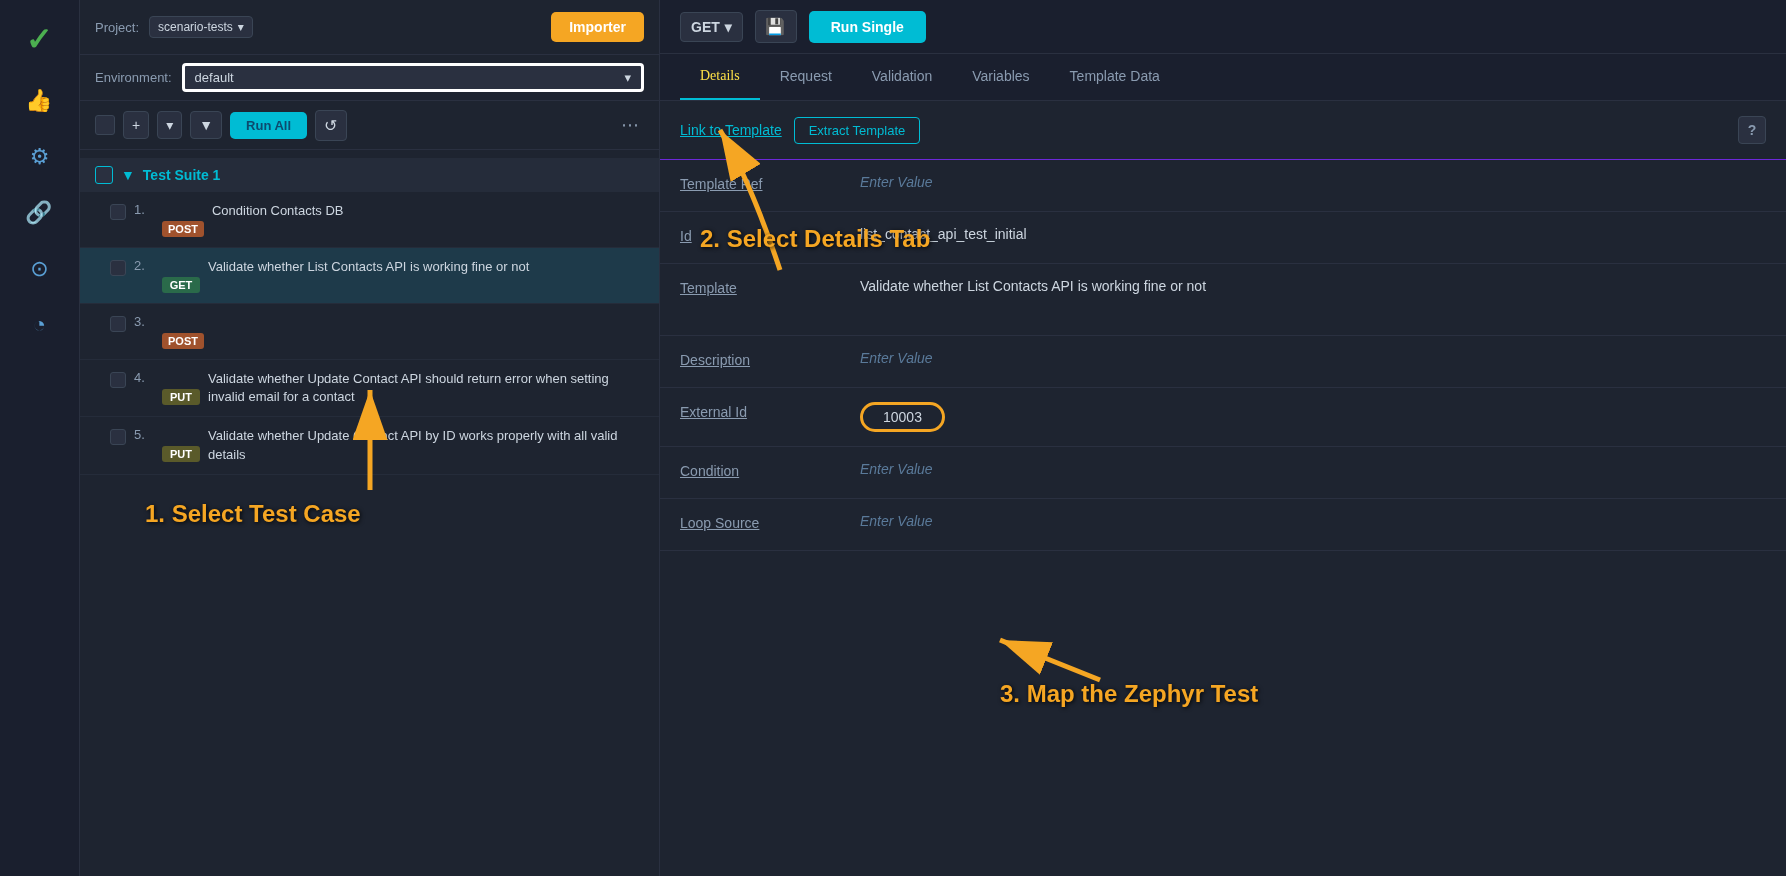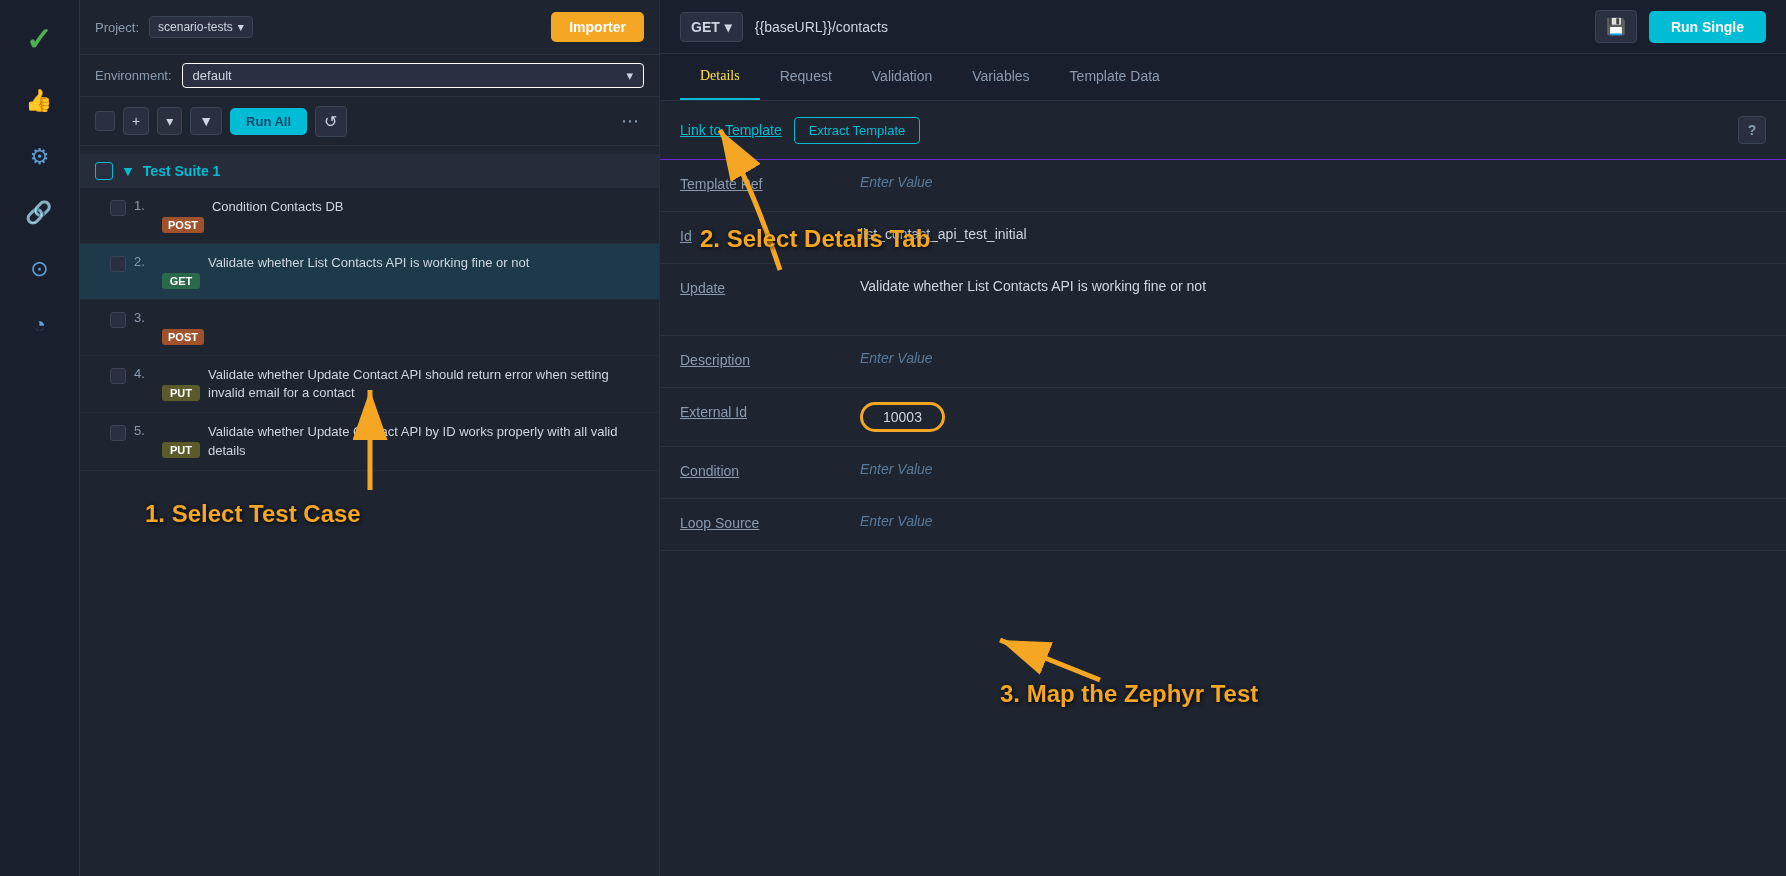--- a/index.html
+++ b/index.html
@@ -88,21 +88,21 @@
       align-items: center;
       gap: 10px;
       border-bottom: 1px solid #2a3040;
     }
     .env-label {
       color: #8a9bb0;
       font-size: 13px;
     }
     .env-dropdown {
       background: #2a3040;
-      border: 1px solid #ffffff;
+      border: 3px solid #ffffff;
       border-radius: 4px;
       color: #cdd6e0;
       padding: 4px 10px;
       display: flex;
       align-items: center;
       gap: 8px;
       cursor: pointer;
       font-size: 13px;
       flex: 1;
     }
@@ -528,21 +528,20 @@
     </div>
   </div>
 
   <div class="right-panel">
 
     <div class="url-bar">
       <div class="method-select">
         <span>GET</span>
         <span>▾</span>
       </div>
-      <input class="url-input" type="text" value="{{baseURL}}/contacts" style="">
       <button class="save-btn">💾</button>
       <button class="run-single-btn">Run Single</button>
     </div>
 
     <div class="tabs-bar">
       <div class="tab active">Details</div>
       <div class="tab">Request</div>
       <div class="tab">Validation</div>
       <div class="tab">Variables</div>
       <div class="tab">Template Data</div>
@@ -560,21 +559,21 @@
         <span class="field-label">Template Ref</span>
         <span class="field-value placeholder">Enter Value</span>
       </div>
 
       <div class="field-row">
         <span class="field-label">Id</span>
         <span class="field-value">list_contact_api_test_initial</span>
       </div>
 
       <div class="field-row" style="min-height:72px;">
-        <span class="field-label">Update</span>
+        <span class="field-label">Template</span>
         <span class="field-value">Validate whether List Contacts API is working fine or not</span>
       </div>
 
       <div class="field-row">
         <span class="field-label">Description</span>
         <span class="field-value placeholder">Enter Value</span>
       </div>
 
       <div class="field-row">
         <span class="field-label">External Id</span>

